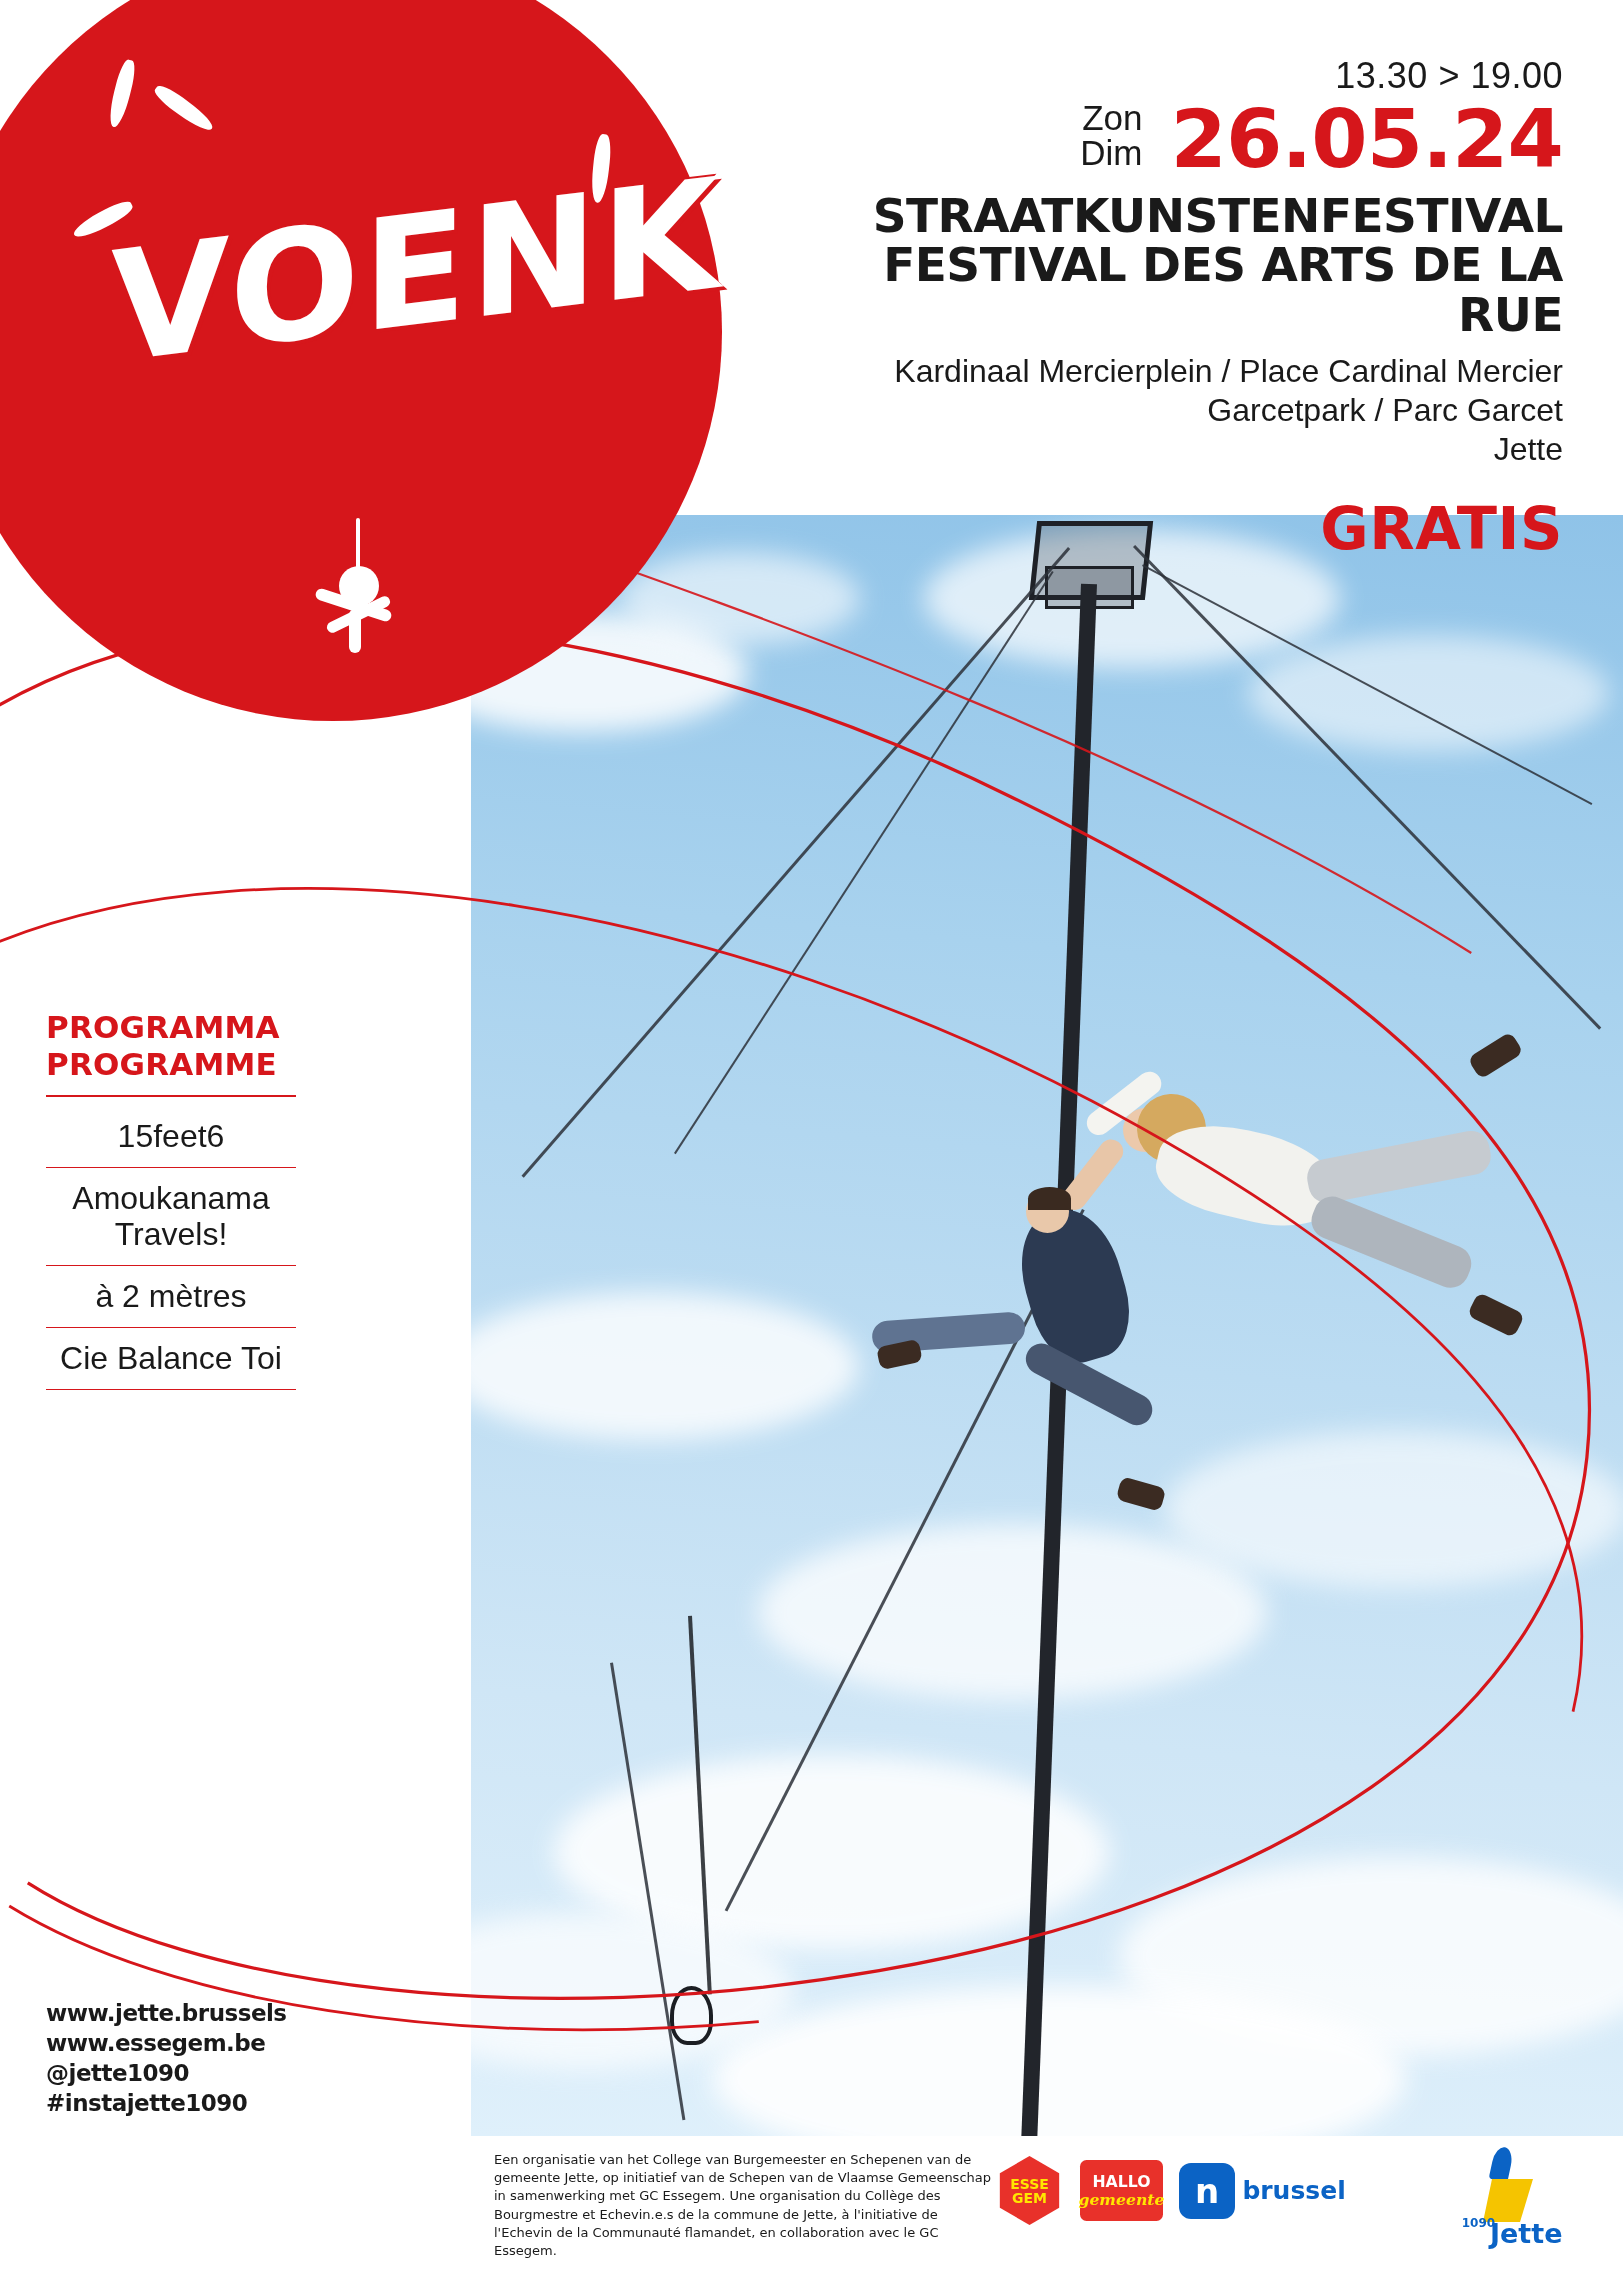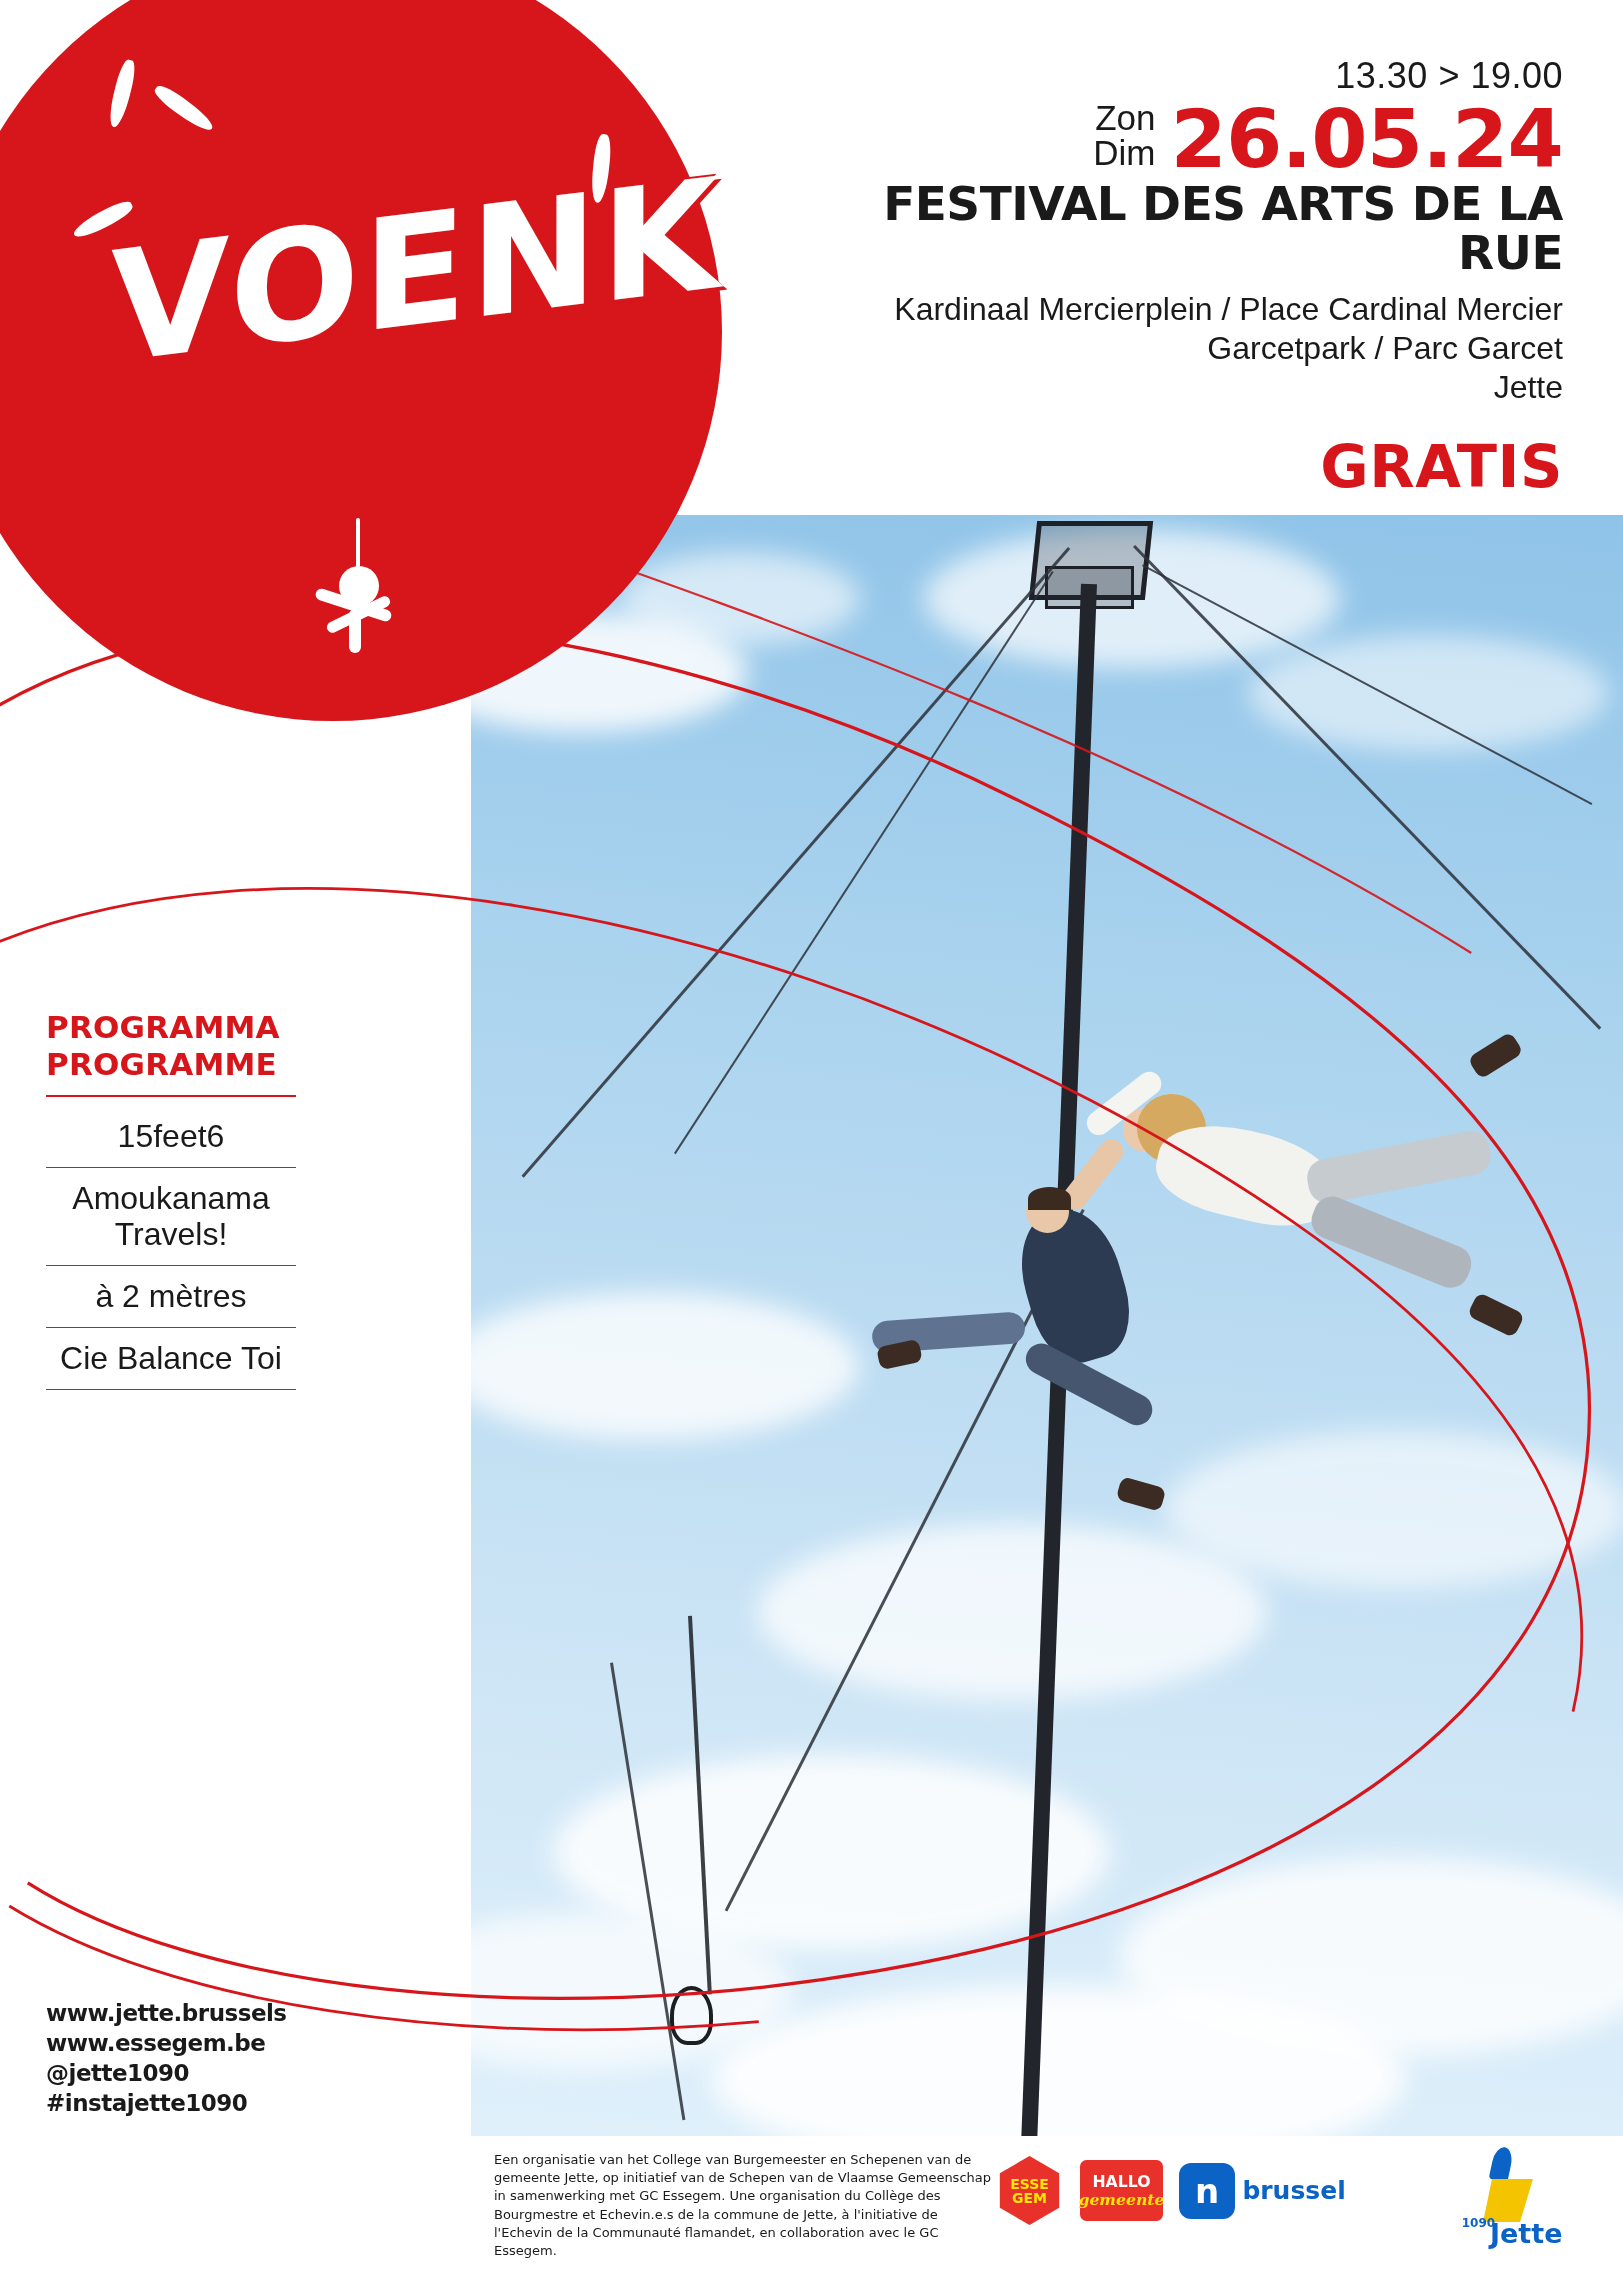--- a/index.html
+++ b/index.html
@@ -139,21 +139,21 @@
   .hdr-time {
     font-family: "Liberation Sans", sans-serif;
     font-size: 36px;
     color: #1a1a1a;
     letter-spacing: 0.5px;
   }
   .hdr-dateline {
     display: flex;
     justify-content: flex-end;
     align-items: center;
-    gap: 15px;
+    gap: 28px;
     margin-top: 2.8px;
   }
   .hdr-daywrap {
     text-align: right;
     font-size: 35px;
     line-height: 1.02;
     color: #1a1a1a;
     font-family: "Liberation Sans", sans-serif;
     padding-bottom: 7.4px;
   }
@@ -430,20 +430,21 @@
 
   <div class="hdr">
     <div class="hdr-time">13.30 &gt; 19.00</div>
     <div class="hdr-dateline">
       <div class="hdr-daywrap">
         <div>Zon</div>
         <div>Dim</div>
       </div>
       <div class="hdr-date">26.05.24</div>
     </div>
+    <div class="hdr-fest1">STRAATKUNSTENFESTIVAL</div>
     <div class="hdr-fest2">FESTIVAL DES ARTS DE LA RUE</div>
     <div class="hdr-loc">
       <div>Kardinaal Mercierplein / Place Cardinal Mercier</div>
       <div>Garcetpark / Parc Garcet</div>
       <div>Jette</div>
     </div>
     <div class="hdr-free">GRATIS</div>
   </div>
 
   <div class="prog">

